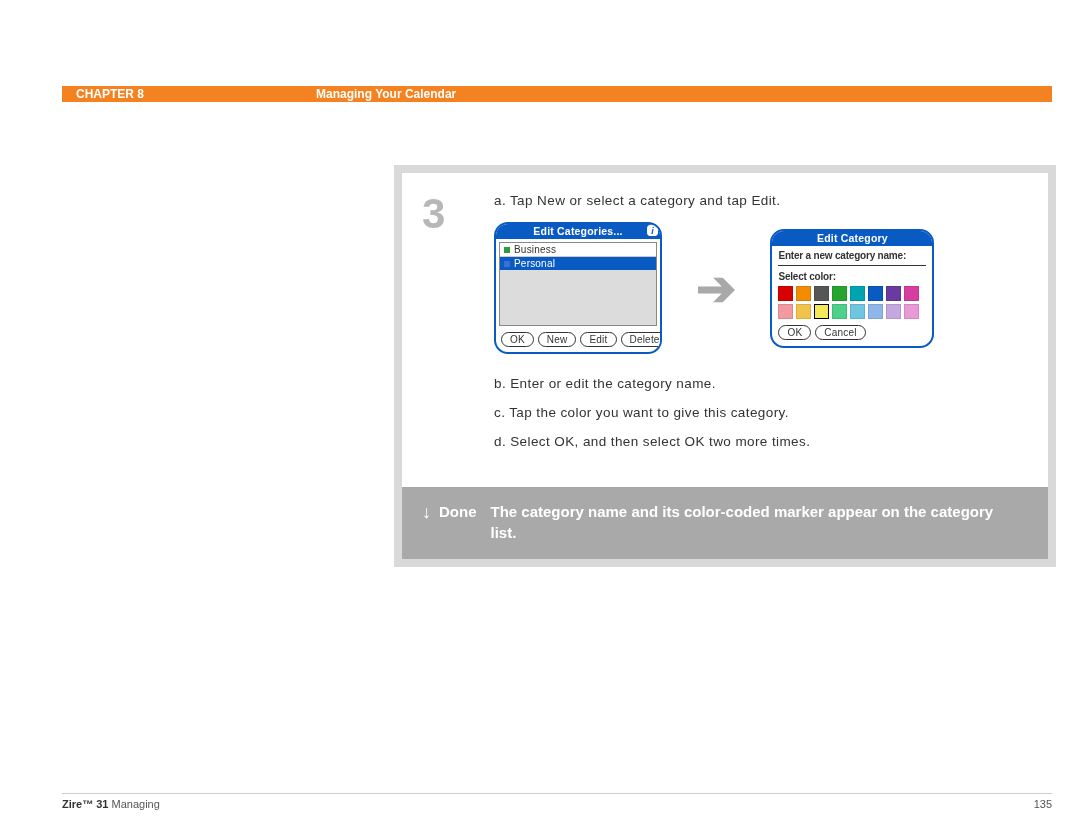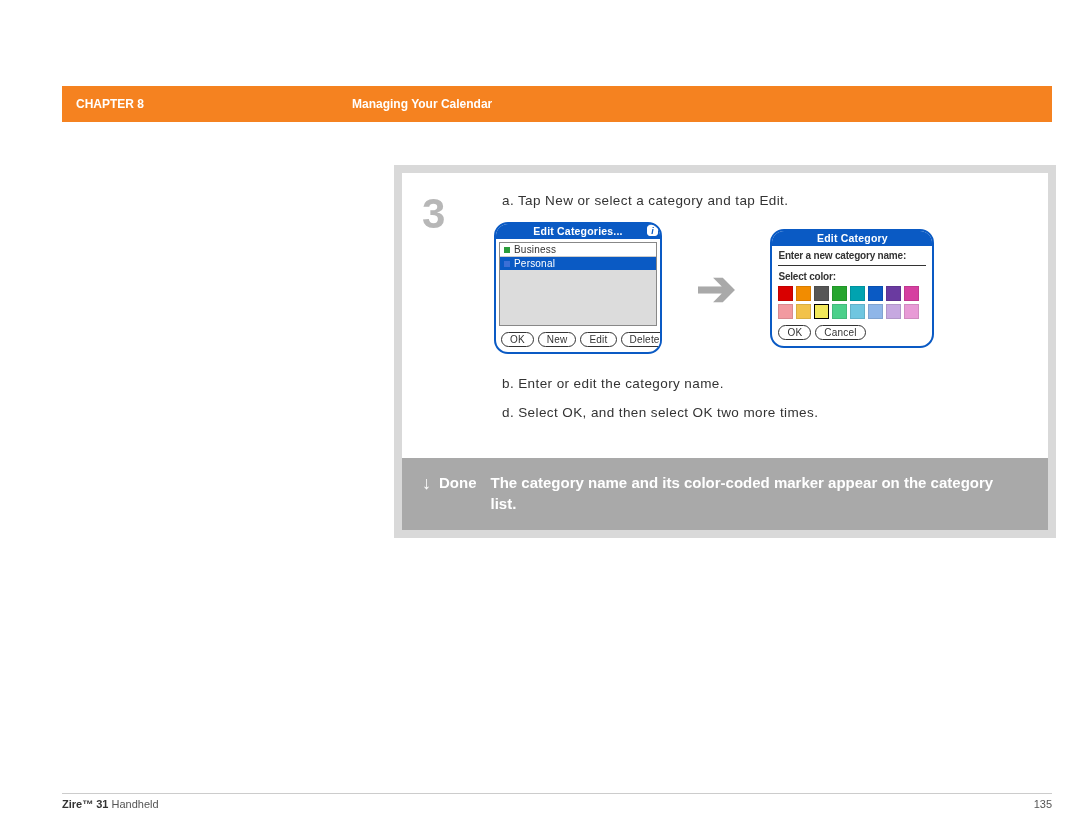--- a/index.html
+++ b/index.html
@@ -9,28 +9,27 @@
     background: #fff;
     font-family: Arial, Helvetica, sans-serif;
     position: relative;
     color: #333;
   }
   .header-bar {
     position: absolute;
     top: 86px;
     left: 62px;
     right: 28px;
-    height: 36px;
+    height: 16px;
     background: #f58220;
     display: flex;
     align-items: center;
     color: #fff;
     font-size: 12px;
     font-weight: bold;
-    gap: 36px;
   }
   .header-bar .chapter { margin-left: 14px; }
   .header-bar .title { margin-left: 172px; color: #fff; }
   .card-outer {
     position: absolute;
     top: 165px;
     left: 394px;
     width: 662px;
     background: #d9d9d9;
     padding: 8px;
@@ -44,21 +43,21 @@
   .step-number {
     font-size: 42px;
     font-weight: bold;
     color: #b7b7b7;
     line-height: 1;
     width: 40px;
     flex: 0 0 auto;
   }
   .step-body { flex: 1; font-size: 13.5px; color: #333; letter-spacing: 0.2px; }
   .step-body p { margin-bottom: 14px; }
-  .sub-step { margin-left: 12px; margin-bottom: 14px; letter-spacing: 0.4px; }
+  .sub-step { margin-left: 4px; margin-bottom: 14px; letter-spacing: 0.4px; }
   .screens-row {
     display: flex;
     align-items: center;
     gap: 34px;
     margin: 6px 0 22px 4px;
   }
   .screen {
     border: 2px solid #0a5ac4;
     border-radius: 14px;
     background: #fff;
@@ -236,31 +235,32 @@
             <div style="display:flex; gap:4px;">
               <span class="pill-btn">OK</span>
               <span class="pill-btn">Cancel</span>
             </div>
           </div>
         </div>
 
       </div>
 
       <p class="sub-step">b.  Enter or edit the category name.</p>
+      <p class="sub-step">c.  Tap the color you want to give this category.</p>
       <p class="sub-step">d.  Select OK, and then select OK two more times.</p>
     </div>
   </div>
 
   <div class="done-bar">
     <div class="done-badge">
       <span class="down-arrow-glyph">↓</span>
       <span>Done</span>
     </div>
     <div class="done-text">The category name and its color-coded marker appear on the category list.</div>
   </div>
 </div>
 
 <div class="footer">
   <span class="prod">
-    <b>Zire™ 31</b><span> Handheld</span>
+    <b>Zire™ 31</b><span> Managing</span>
   </span>
   <span>135</span>
 </div>
 
 </body></html>

